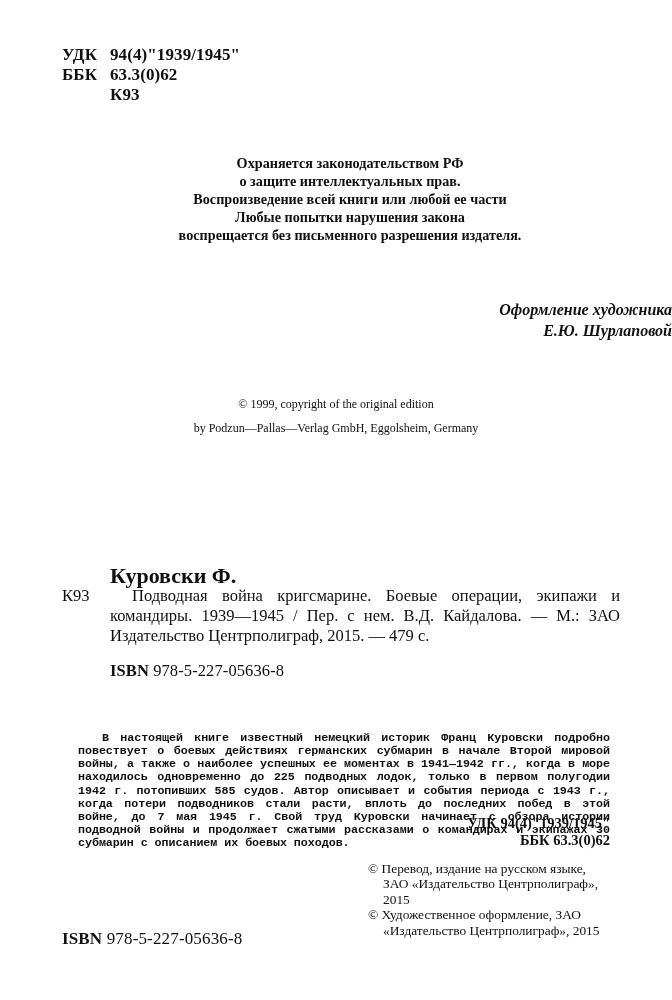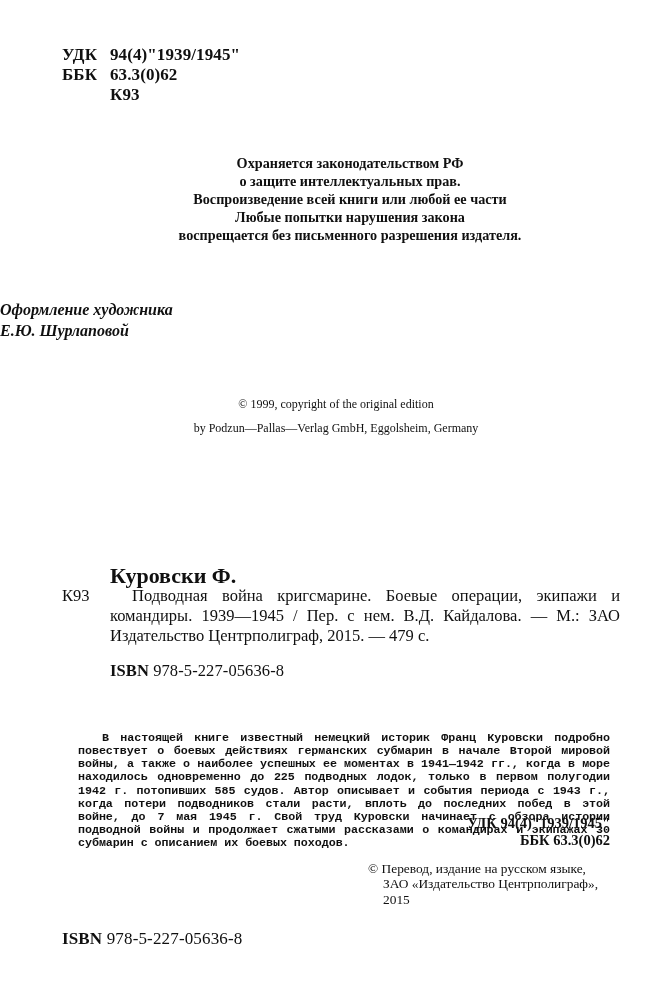--- a/index.html
+++ b/index.html
@@ -59,21 +59,21 @@
     line-height: 18.1px;
   }
   .legal-notice span { display: block; padding-left: 28px; }
 
   
   .designer {
     position: absolute;
     left: 0;
     right: 0;
     top: 299px;
-    text-align: left;
+    text-align: right;
     font-weight: bold;
     font-style: italic;
     font-size: 16px;
     line-height: 21px;
   }
   .designer span { display: block; }
 
   
   .orig-copyright {
     position: absolute;
@@ -229,17 +229,18 @@
     <p>В настоящей книге известный немецкий историк Франц Куровски подробно повествует о боевых действиях германских субмарин в начале Второй мировой войны, а также о наиболее успешных ее моментах в 1941—1942 гг., когда в море находилось одновременно до 225 подводных лодок, только в первом полугодии 1942 г. потопивших 585 судов. Автор описывает и события периода с 1943 г., когда потери подводников стали расти, вплоть до последних побед в этой войне, до 7 мая 1945 г. Свой труд Куровски начинает с обзора истории подводной войны и продолжает сжатыми рассказами о командирах и экипажах 30 субмарин с описанием их боевых походов.</p>
   </div>
 
   <div class="class-codes-bottom">
     <span>УДК 94(4)"1939/1945"</span>
     <span>ББК 63.3(0)62</span>
   </div>
 
   <div class="pub-copyright">
     <span class="entry">© Перевод, издание на русском языке, ЗАО «Издательство Центрполиграф», 2015</span>
+    <span class="entry">© Художественное оформление, ЗАО «Издательство Центрполиграф», 2015</span>
   </div>
 
   <div class="isbn-bottom"><span>ISBN</span> <span class="num">978-5-227-05636-8</span></div>
 
 </div>
 
 </body></html>

